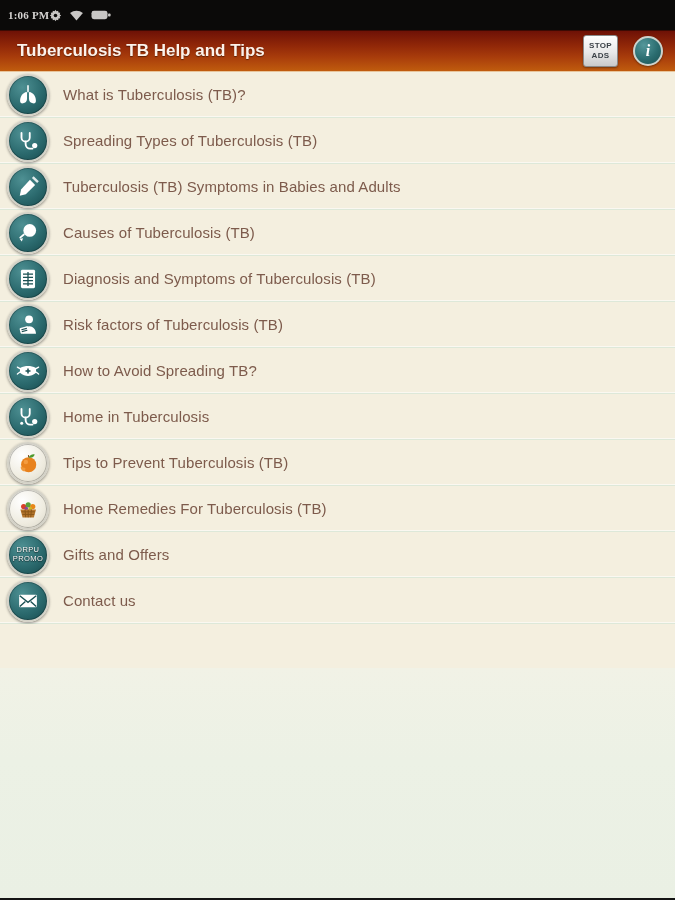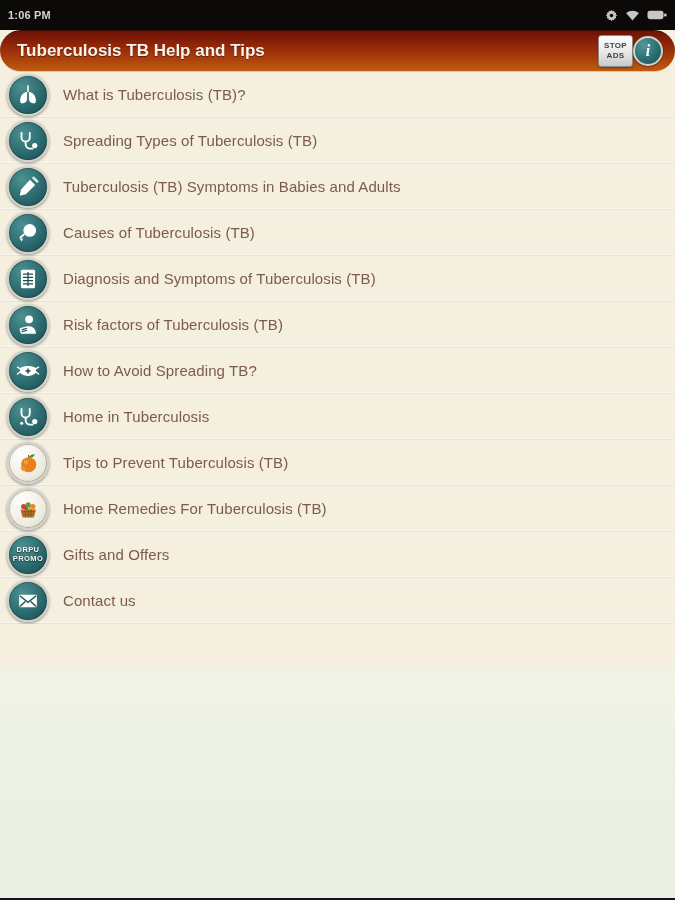--- a/index.html
+++ b/index.html
@@ -1,30 +1,30 @@
 <!DOCTYPE html>
 <html><head>
 <meta charset="utf-8">
 <style>
   * { margin:0; padding:0; box-sizing:border-box; }
   html,body { width:675px; height:900px; overflow:hidden; }
   body { font-family:"Liberation Sans", sans-serif; background:#f4efdf; display:flex; flex-direction:column; }
 
   
-  .statusbar { height:24px; background:#0b0a09; display:flex; align-items:center; justify-content:space-between; padding:15px 8px; flex:none; }
+  .statusbar { height:24px; background:#0b0a09; display:flex; align-items:center; padding:15px 8px; flex:none;font-family:Liberation Serif, serif; }
   .statusbar .time { color:#d6d4d2; font-size:11px; font-weight:bold; letter-spacing:.2px; }
   .statusbar .sb-icons { display:flex; align-items:center; gap:7px; }
   .statusbar svg { display:block; }
 
   
   .appbar { height:42px; flex:none; display:flex; align-items:center;
             background:linear-gradient(180deg,#6e1106 0%,#8f2608 35%,#a83c0b 65%,#c05c0e 100%);
-            border-top:1px solid #3c0a03; border-bottom:1px solid #e8c49a; padding:0 12px 0 17px;border-radius:21px; }
+            border-top:1px solid #3c0a03; border-bottom:1px solid #e8c49a; padding:0 12px 0 17px; }
   .appbar .title { color:#fcf2ea; font-size:17px; font-weight:bold; text-shadow:0 1px 1px rgba(0,0,0,.45); }
-  .appbar .actions { margin-left:auto; display:flex; align-items:center; }
+  .appbar .actions { margin-left:auto; display:flex; align-items:center; gap:15px; }
   .stop-ads { width:35px; height:32px; border:1px solid #8a8a8a; border-radius:3px;
               background:linear-gradient(180deg,#ffffff 0%,#e8e8e8 55%,#c9c9c9 100%);
               display:flex; flex-direction:column; align-items:center; justify-content:center;
               font-size:8px; font-weight:bold; color:#3c4248; line-height:1.25; letter-spacing:.3px;
               box-shadow:0 1px 2px rgba(0,0,0,.35); cursor:pointer; }
   .info-btn { width:30px; height:30px; border-radius:50%;
               background:radial-gradient(circle at 34% 28%, #55989b 0%, #2b6d70 55%, #1a5052 100%);
               border:2px solid #ccd3cd; box-shadow:0 1px 2px rgba(0,0,0,.4);
               display:flex; align-items:center; justify-content:center;
               color:#ffffff; font-family:"Liberation Serif", serif; font-style:italic; font-weight:bold; font-size:16px; cursor:pointer; }
@@ -35,21 +35,21 @@
          background:#f4efdf; border-bottom:1px solid #dde8d9; box-shadow:inset 0 -1px 0 rgba(255,255,255,.55); cursor:pointer; }
   .circle { width:42px; height:42px; flex:none; border-radius:50%;
             background:radial-gradient(circle at 35% 30%, #4e9093 0%, #2b6a6e 55%, #16494c 100%);
             border:2px solid #d3d1c7; box-shadow:0 1px 3px rgba(0,0,0,.45), inset 0 0 0 1px rgba(0,0,0,.25);
             display:flex; align-items:center; justify-content:center; }
   .circle.light { background:radial-gradient(circle at 35% 30%, #ffffff 0%, #efece0 60%, #d9d6c8 100%); }
   .circle svg { width:26px; height:26px; display:block; }
   .row .label { margin-left:14px; font-size:15px; color:#7d5b4c; letter-spacing:.1px; }
 
   .promo-text { display:flex; flex-direction:column; align-items:center; line-height:1.15; }
-  .promo-text span { color:#ffffff; font-size:7.5px; font-weight:bold; letter-spacing:.4px;
+  .promo-text span { color:#ffffff; font-size:7.5px; font-weight:normal; letter-spacing:.4px;
                      text-shadow:0 0 1px rgba(0,0,0,.6), 0 1px 1px rgba(0,0,0,.5); }
 
   
   .filler-cream { height:44px; flex:none; background:#f4efdf; }
   .filler-green { flex:1; background:linear-gradient(180deg,#f1f2e6 0%,#ecf1e5 40%,#eaf0e4 100%); }
   .bottom-edge { height:2px; flex:none; background:#141414; }
 </style>
 </head>
 <body>
 

